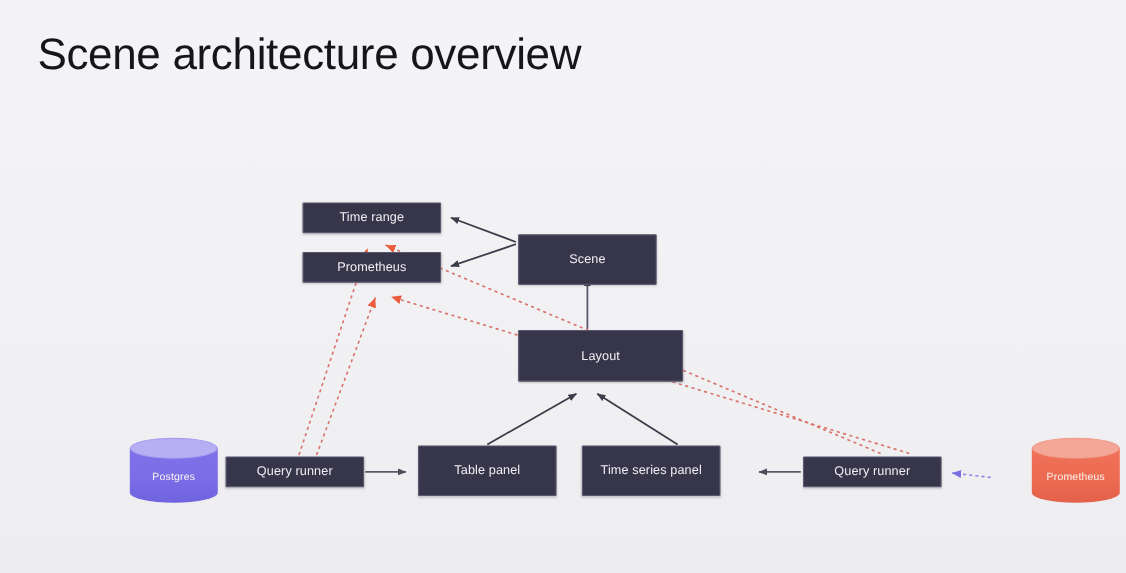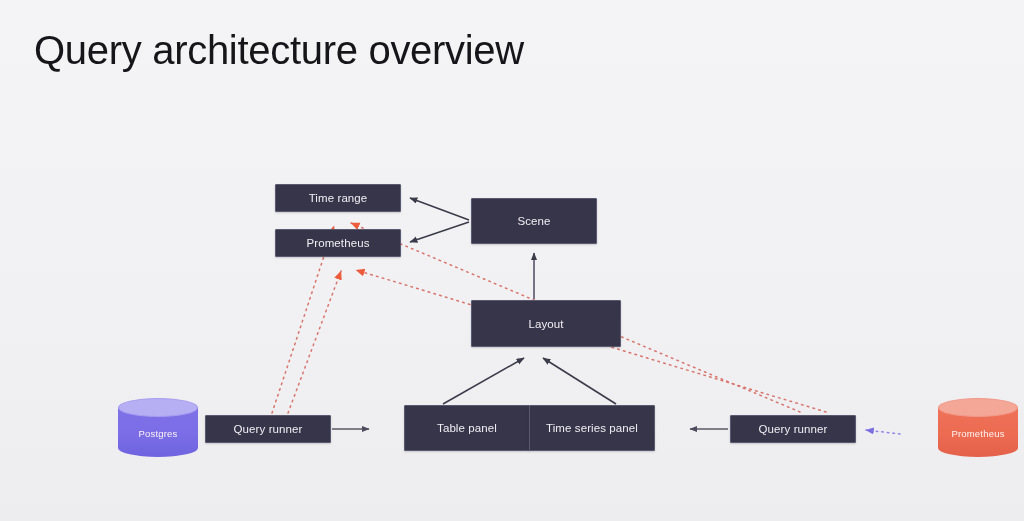--- a/index.html
+++ b/index.html
@@ -104,21 +104,21 @@
     background: #f4a697;
     border: 1px solid #f09a8a;
     box-sizing: border-box;
   }
 </style>
 </head>
 <body>
 
 <div id="slide">
 
-  <div id="slide-title">Query architecture overview</div>
+  <div id="slide-title">Scene architecture overview</div>
 
   <svg id="diagram-svg" viewBox="0 0 1024 521" xmlns="http://www.w3.org/2000/svg">
     <defs>
       <marker id="ah-dark" markerWidth="9" markerHeight="9" refX="7.4" refY="3.2" orient="auto" markerUnits="userSpaceOnUse">
         <path d="M0,0 L8,3.2 L0,6.4 z" fill="#3c3b4a"></path>
       </marker>
       <marker id="ah-gray" markerWidth="9" markerHeight="9" refX="7.4" refY="3.2" orient="auto" markerUnits="userSpaceOnUse">
         <path d="M0,0 L8,3.2 L0,6.4 z" fill="#4d4b5c"></path>
       </marker>
       <marker id="ah-red" markerWidth="11" markerHeight="11" refX="8.6" refY="4" orient="auto" markerUnits="userSpaceOnUse">
@@ -157,33 +157,33 @@
   </svg>
 
   <div class="node-box" id="node-time-range" style="left:275px; top:184px; width:126px; height:28px;justify-content:center;">
     <span class="node-label">Time range</span>
   </div>
 
   <div class="node-box" id="node-variables" style="left:275px; top:229px; width:126px; height:28px;">
     <span class="node-label">Prometheus</span>
   </div>
 
-  <div class="node-box" id="node-scene" style="left:471px; top:198px; width:126px; height:46px;">
+  <div class="node-box" id="node-scene" style="left:471px; top:213px; width:126px; height:46px;">
     <span class="node-label">Scene</span>
   </div>
 
   <div class="node-box" id="node-layout" style="left:471px; top:300px; width:150px; height:47px;">
     <span class="node-label">Layout</span>
   </div>
 
   <div class="node-box" id="node-query-runner-left" style="left:205px; top:415px; width:126px; height:28px;">
     <span class="node-label">Query runner</span>
   </div>
 
-  <div class="node-box" id="node-table-panel" style="left:380px; top:405px; width:126px; height:46px;margin-left:24px;">
+  <div class="node-box" id="node-table-panel" style="left:380px; top:405px; width:126px; height:46px;">
     <span class="node-label">Table panel</span>
   </div>
 
   <div class="node-box" id="node-time-series-panel" style="left:529px; top:405px; width:126px; height:46px;">
     <span class="node-label">Time series panel</span>
   </div>
 
   <div class="node-box" id="node-query-runner-right" style="left:730px; top:415px; width:126px; height:28px;">
     <span class="node-label">Query runner</span>
   </div>

